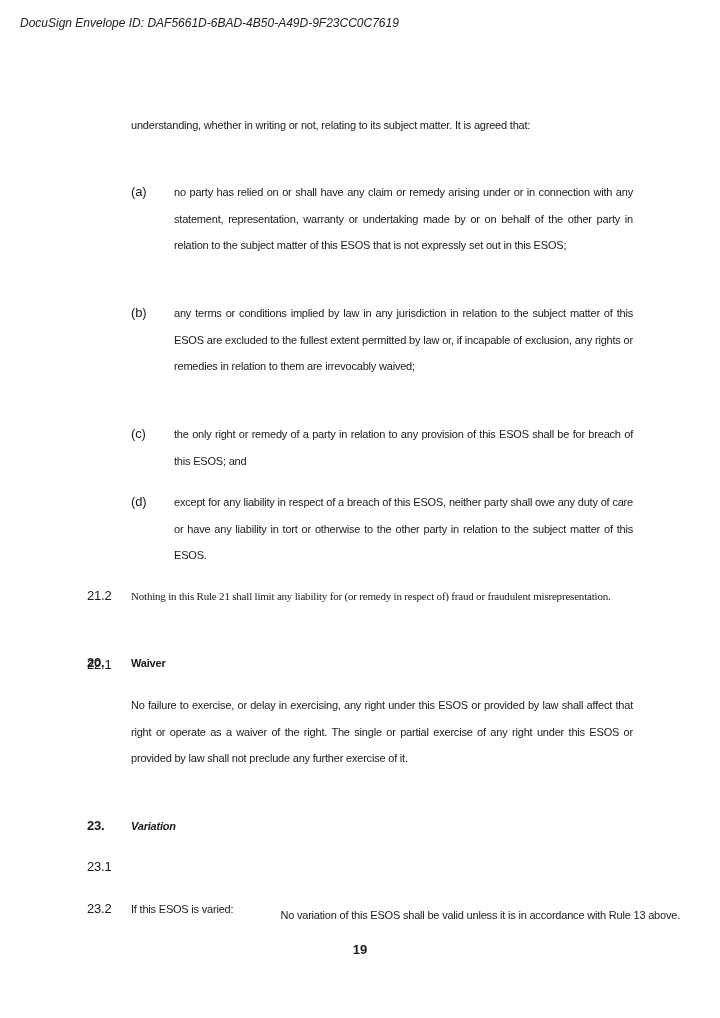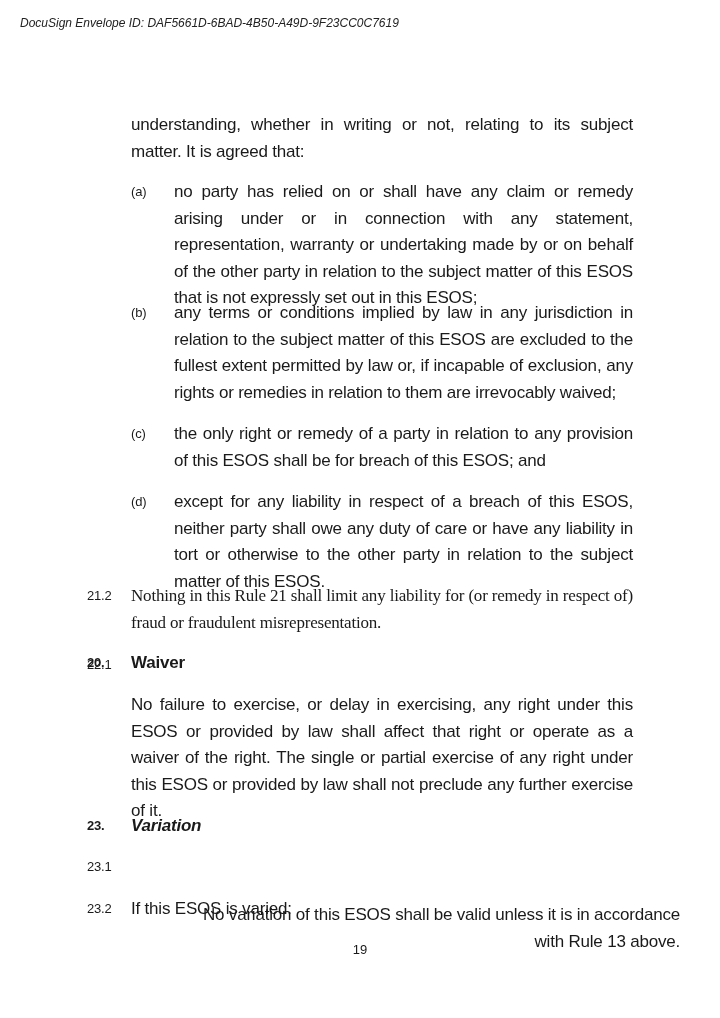--- a/index.html
+++ b/index.html
@@ -6,27 +6,27 @@
   body {
     width: 720px; height: 1018px; position: relative; overflow: hidden;
     font-family: "Liberation Sans", sans-serif; color: #1a1a1a;
   }
   .envelope {
     position: absolute; left: 20px; top: 16px;
     font-family: "Liberation Sans", sans-serif; font-size: 12px; color: #222; font-style: italic;
   }
   .page { position: absolute; left: 0; top: 0; width: 720px; }
   .txt {
-    font-family: "Liberation Sans", sans-serif; font-size: 17px; letter-spacing: -0.2px;
+    font-family: "Liberation Sans", sans-serif; font-size: 11px; letter-spacing: -0.2px;
     line-height: 26.5px; text-align: justify; color: #1a1a1a;
   }
   .blk { position: absolute; }
   .num { position: absolute; font-size: 13px; line-height: 26.5px; }
   .bold { font-weight: bold; }
-  .pagenum { position: absolute; left: 0; width: 720px; top: 942px; text-align: center; font-size: 13px; }
+  .pagenum { position: absolute; left: 0; width: 720px; top: 942px; text-align: center; font-size: 13px; font-weight: bold; }
 </style>
 </head>
 <body>
 
 <div class="envelope">DocuSign Envelope ID: DAF5661D-6BAD-4B50-A49D-9F23CC0C7619</div>
 
 <div class="page">
 
   <div class="blk txt" style="left:131px; top:112px; width:502px;">understanding, whether in writing or not, relating to its subject matter. It is agreed that:</div>
 

